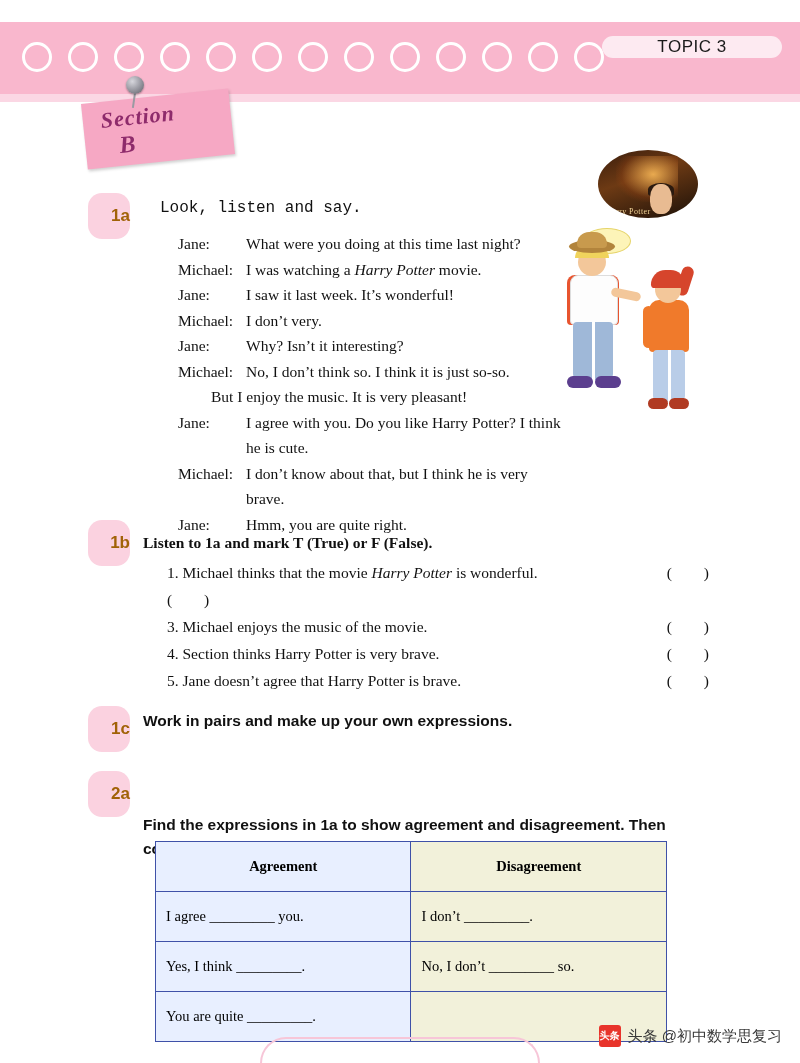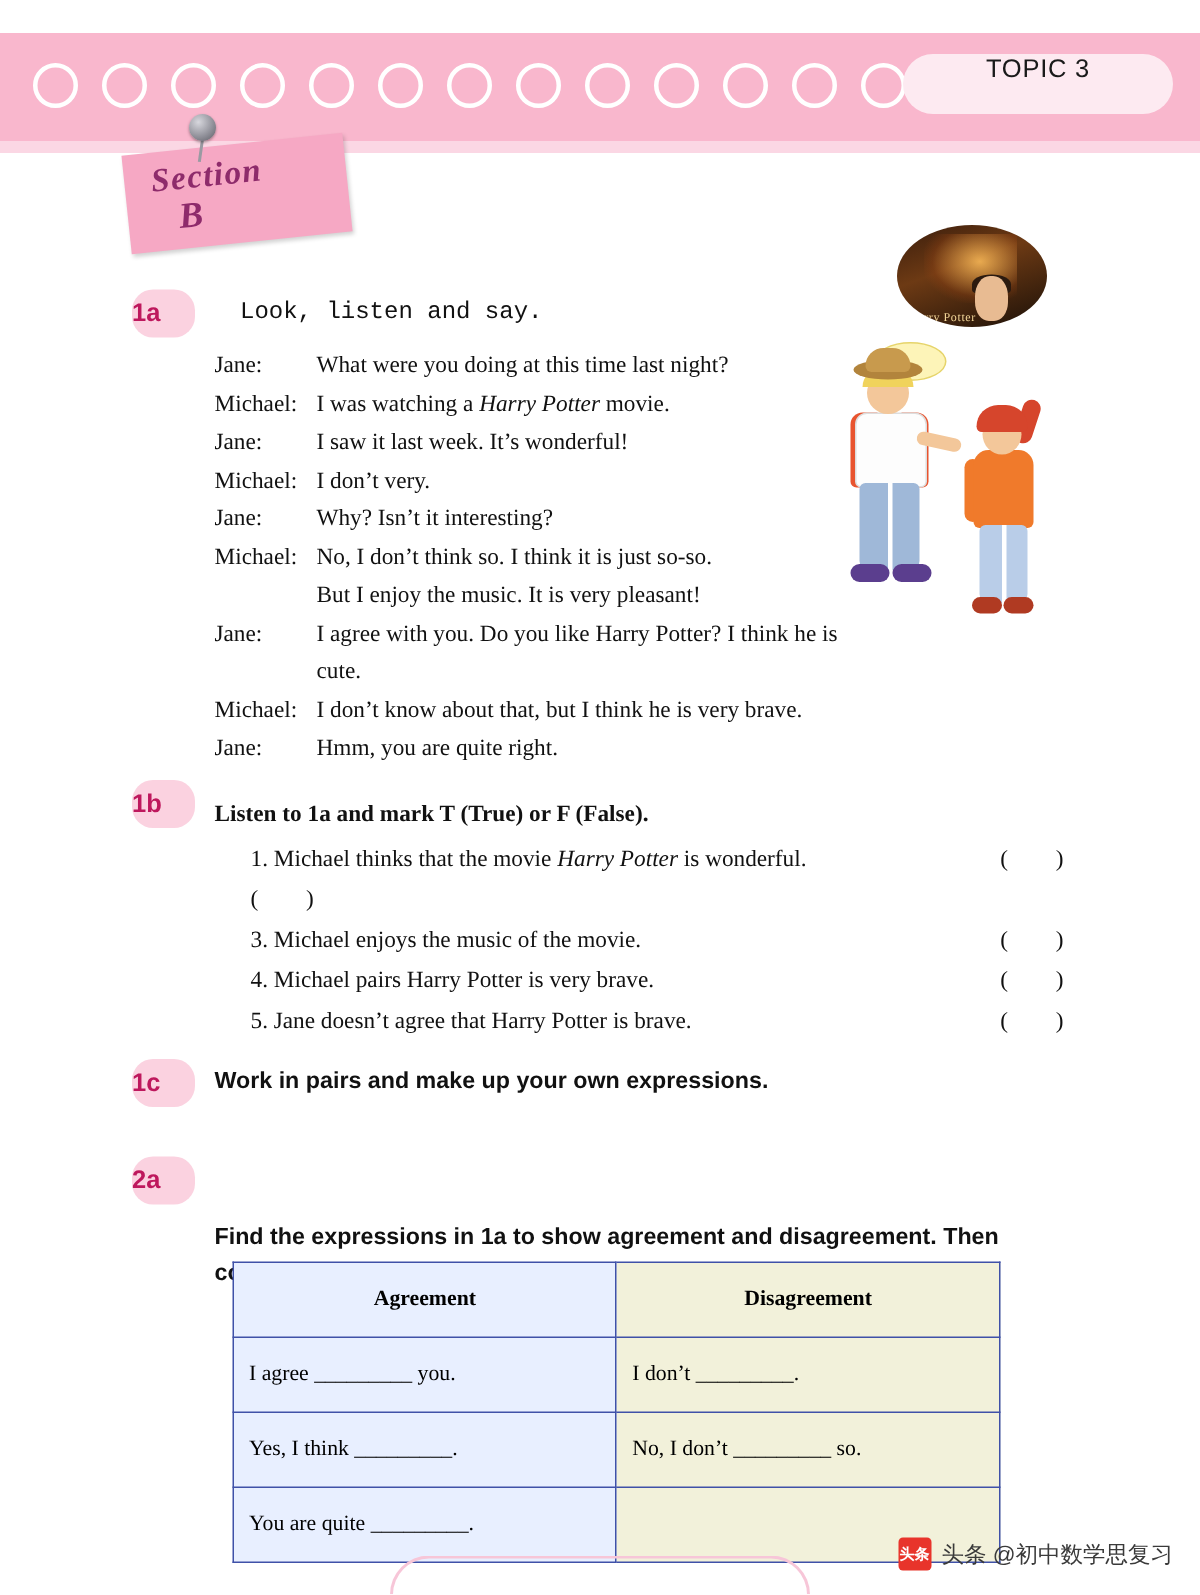--- a/index.html
+++ b/index.html
@@ -47,25 +47,26 @@
     width: 30px;
     height: 30px;
     border-radius: 50%;
     border: 3px solid #ffffff;
     box-sizing: border-box;
   }
   .topic-pill {
     position: absolute;
     right: 18px;
     top: 14px;
-    height: 40px;
+    height: 22px;
     min-width: 180px;
     background: #fdeaf1;
     border-radius: 20px 20px 20px 20px;
     display: flex;
+    align-items: center;
     justify-content: center;
     padding: 0 40px;
     box-sizing: border-box;
   }
   .topic-pill span {
     font-family: "Liberation Sans", sans-serif;
     font-size: 17px;
     color: #1a1a1a;
     letter-spacing: .5px;
   }
@@ -129,30 +130,30 @@
     height: 16px;
     background: #9a9aa2;
     transform: rotate(8deg);
     z-index: 4;
   }
 
   
   .marker {
     position: absolute;
     width: 42px;
-    height: 32px;
+    height: 46px;
     border-radius: 14px;
     background: #fbd2e0;
-    color: #be185d;
+    color: #a16207;
     font-family: "Liberation Sans", sans-serif;
     font-weight: bold;
     font-size: 17px;
     display: flex;
     align-items: center;
-    justify-content: flex-start;
+    justify-content: flex-end;
   }
   .task-heading {
     position: absolute;
     font-family: "Liberation Sans", sans-serif;
     font-weight: bold;
     font-size: 15.5px;
     color: #111;
   }
   .task-heading.light {
     font-weight: normal;
@@ -164,20 +165,21 @@
     position: absolute;
     top: 231px;
     left: 143px;
     width: 420px;
     font-size: 15.5px;
     line-height: 25.5px;
     color: #111;
   }
   .dlg-row {
     display: flex;
+    margin-left: 35px;
   }
   .dlg-spk {
     width: 68px;
     flex: 0 0 68px;
   }
   .dlg-txt {
     flex: 1;
   }
   .dlg-cont {
     padding-left: 68px;
@@ -477,21 +479,21 @@
       <div class="st-paren">(    )</div>
     </div>
     <div class="st-row">
       <div class="st-paren">(    )</div>
     </div>
     <div class="st-row">
       <div><span>3.</span> <span>Michael enjoys the music of the movie.</span></div>
       <div class="st-paren">(    )</div>
     </div>
     <div class="st-row">
-      <div><span>4.</span> <span>Michael pairs Harry Potter is very brave.</span></div>
+      <div><span>4.</span> <span>Section thinks Harry Potter is very brave.</span></div>
       <div class="st-paren">(    )</div>
     </div>
     <div class="st-row">
       <div><span>5.</span> <span>Jane doesn’t agree that Harry Potter is brave.</span></div>
       <div class="st-paren">(    )</div>
     </div>
   </div>
 
   <div class="marker" style="top:706px; left:88px;">
     <span>1c</span>

